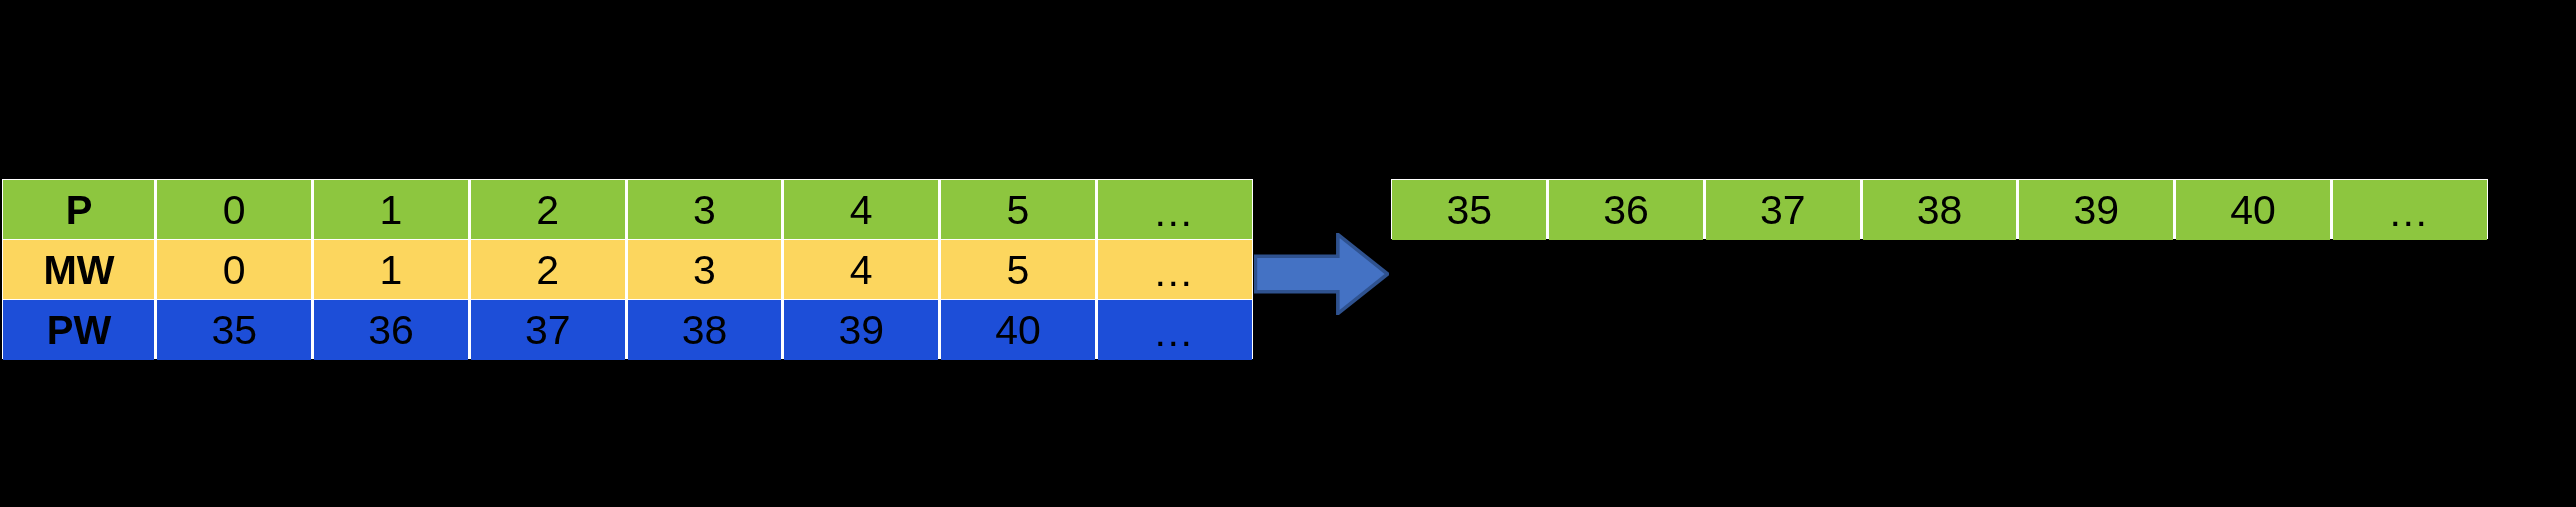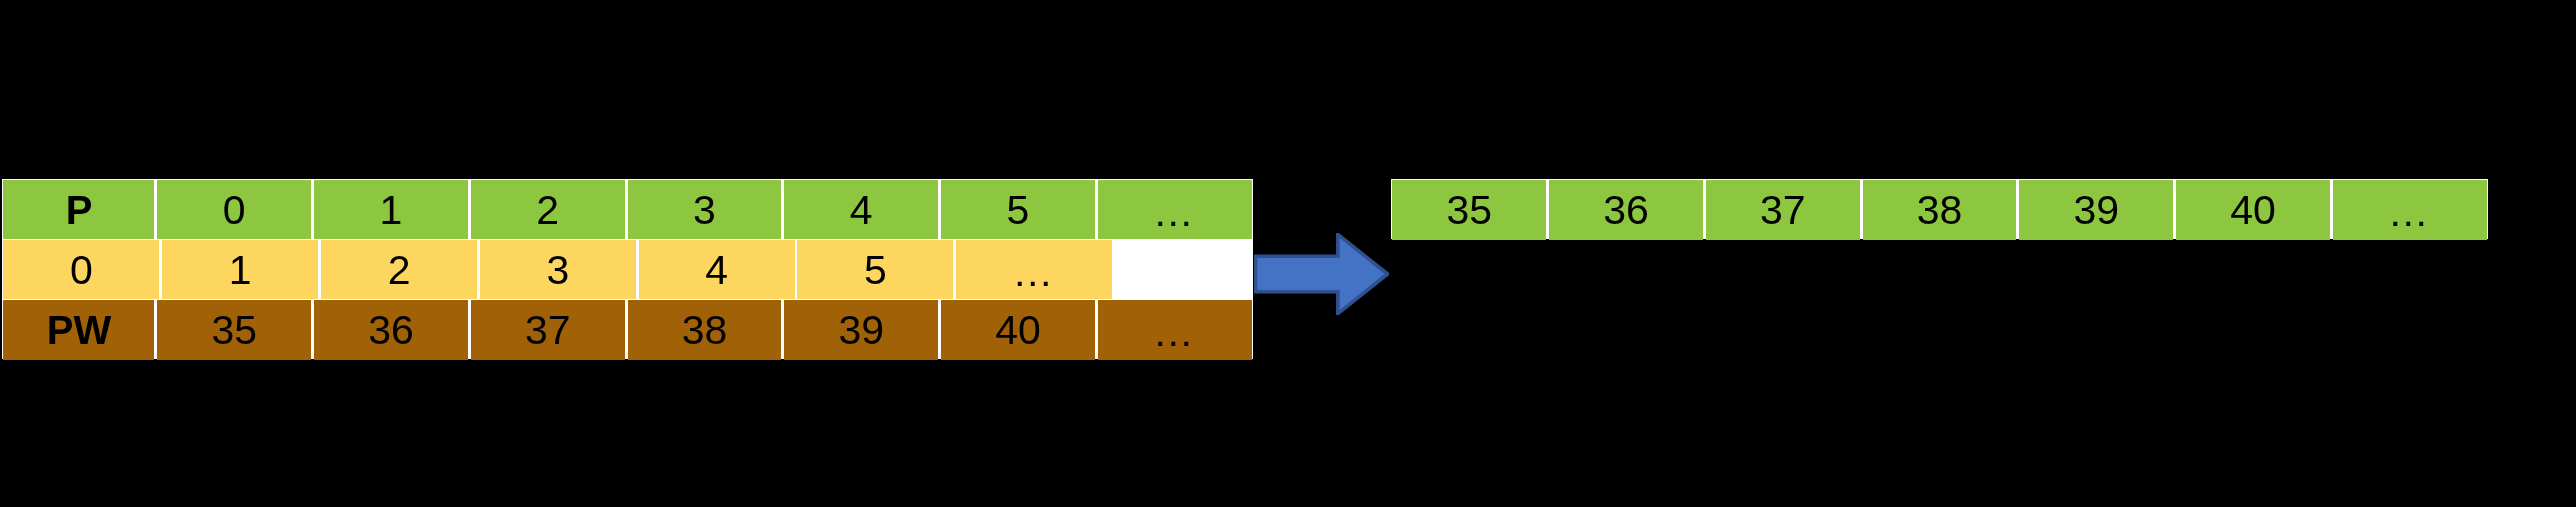--- a/index.html
+++ b/index.html
@@ -75,21 +75,21 @@
   #result-table .grid-row { height: 60px; }
   #result-table .cell {
     font-size: 41px;
     height: 100%;
     width: 156px;
   }
 
   
   .row-p    .cell { background: #8dc63f; }
   .row-mw   .cell { background: #fcd65e; }
-  .row-pw   .cell { background: #a16207; }
+  .row-pw   .cell { background: #1d4ed8; }
   .row-res  .cell { background: #8dc63f; }
 
   
   .cell.ellipsis {
     align-items: flex-end;
     padding-bottom: 7px;
     letter-spacing: 2.8px;
   }
 
   
@@ -114,20 +114,21 @@
       <div class="cell data-cell">0</div>
       <div class="cell data-cell">1</div>
       <div class="cell data-cell">2</div>
       <div class="cell data-cell">3</div>
       <div class="cell data-cell">4</div>
       <div class="cell data-cell">5</div>
       <div class="cell data-cell ellipsis">…</div>
     </div>
 
     <div class="grid-row row-mw">
+      <div class="cell label-cell">MW</div>
       <div class="cell data-cell">0</div>
       <div class="cell data-cell">1</div>
       <div class="cell data-cell">2</div>
       <div class="cell data-cell">3</div>
       <div class="cell data-cell">4</div>
       <div class="cell data-cell">5</div>
       <div class="cell data-cell ellipsis">…</div>
     </div>
 
     <div class="grid-row row-pw">

